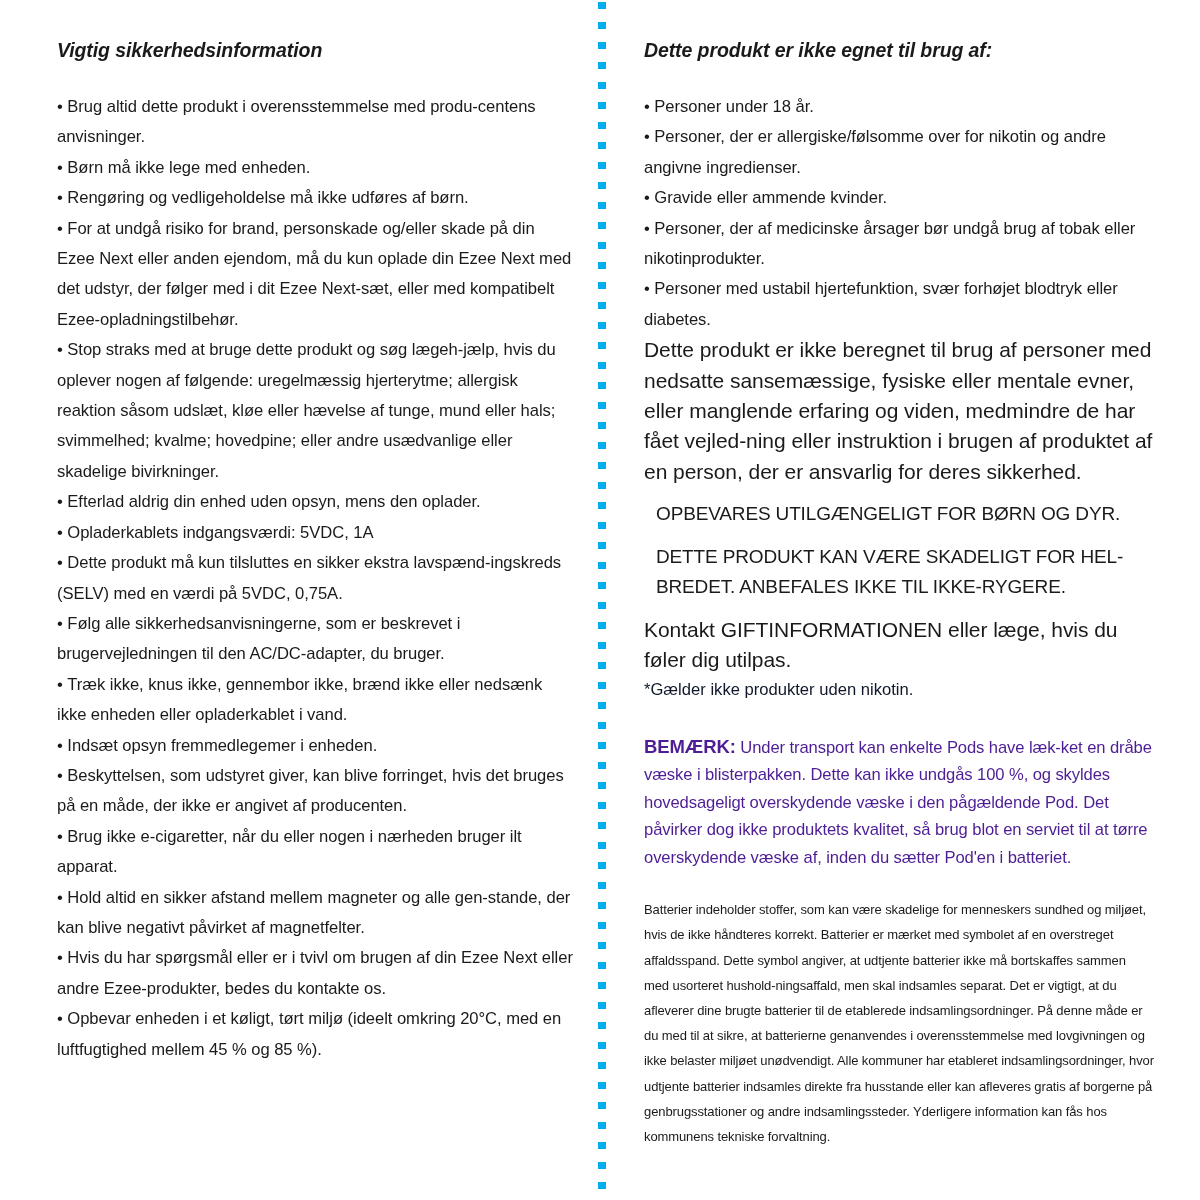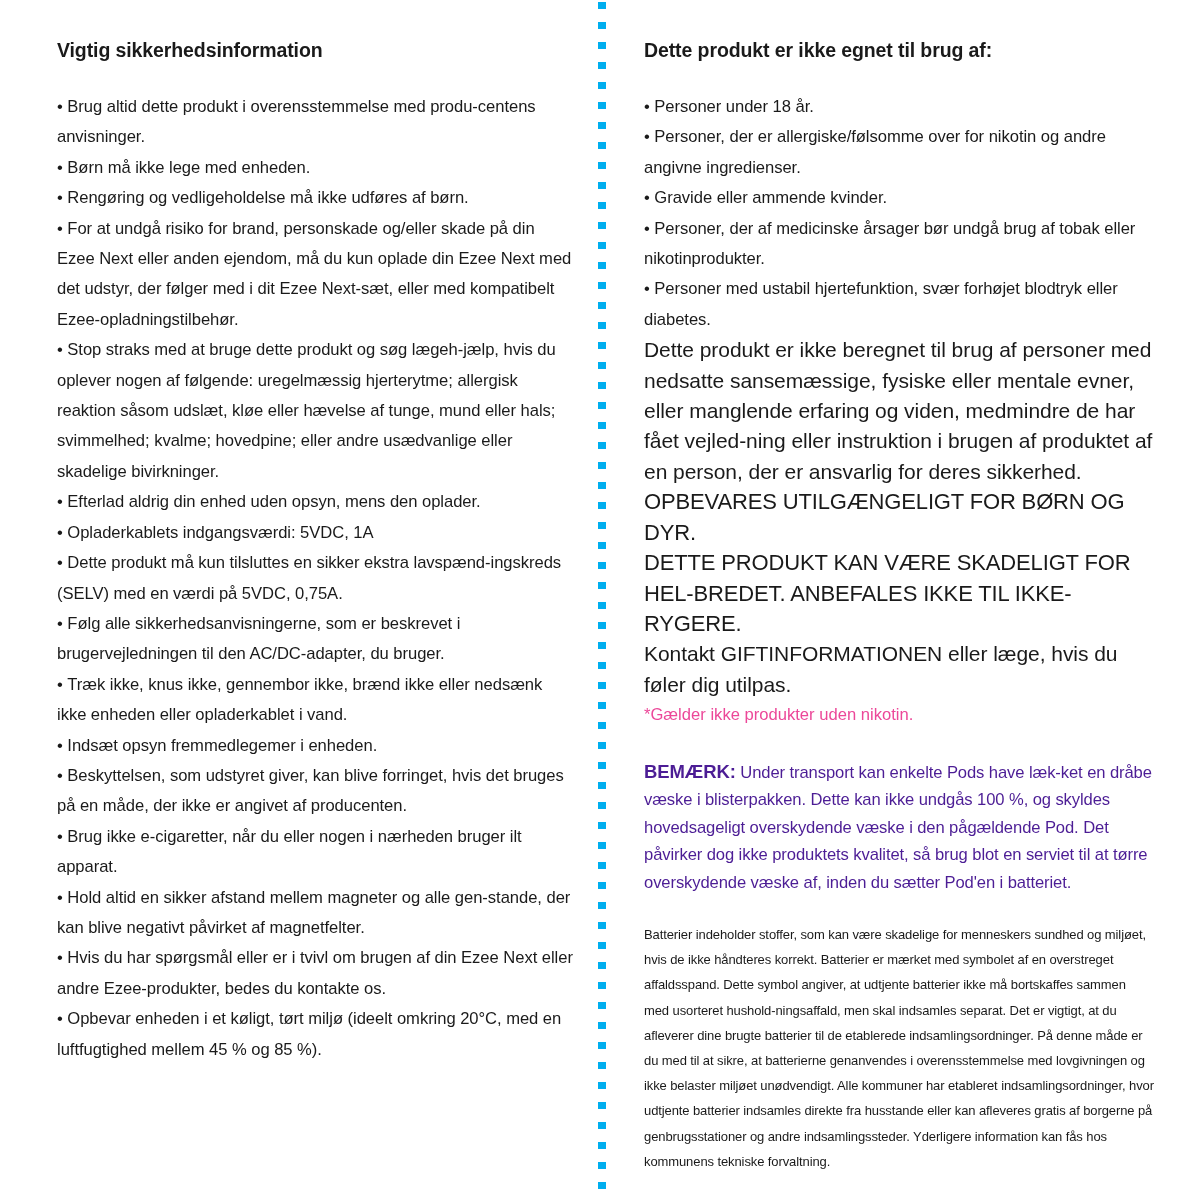--- a/index.html
+++ b/index.html
@@ -54,20 +54,21 @@
   }
 
   h2.section-title {
     font-size: 19.5px;
     font-weight: bold;
     letter-spacing: -0.1px;
     margin: 0;
     padding: 0;
     line-height: 24px;
     color: #1a1a1a;
+    font-style: italic;
   }
   .col-left h2.section-title { padding-top: 38px; }
   .col-right h2.section-title { padding-top: 38px; }
 
   .bullet-list {
     list-style: none;
     margin: 0;
     padding: 0;
   }
   .bullet-list li {
@@ -86,31 +87,31 @@
 
   p.para {
     font-size: 21px;
     line-height: 30.4px;
     margin: 0;
     padding: 0;
     color: #1a1a1a;
     letter-spacing: -0.05px;
   }
   p.caps {
-    font-size: 22px;
+    font-size: 19px;
     line-height: 30.4px;
-    margin: 0;
+    margin: 12px;
     color: #1a1a1a;
     letter-spacing: -0.15px;
   }
   p.footnote {
     font-size: 16.6px;
     line-height: 30.4px;
     margin: 0;
-    color: #ec4899;
+    color: #0f172a;
   }
   .note-block {
     margin-top: 27px;
     font-size: 16.6px;
     line-height: 27.5px;
     letter-spacing: -0.1px;
     color: #4c1d95;
   }
   .note-block .note-label {
     font-weight: bold;

